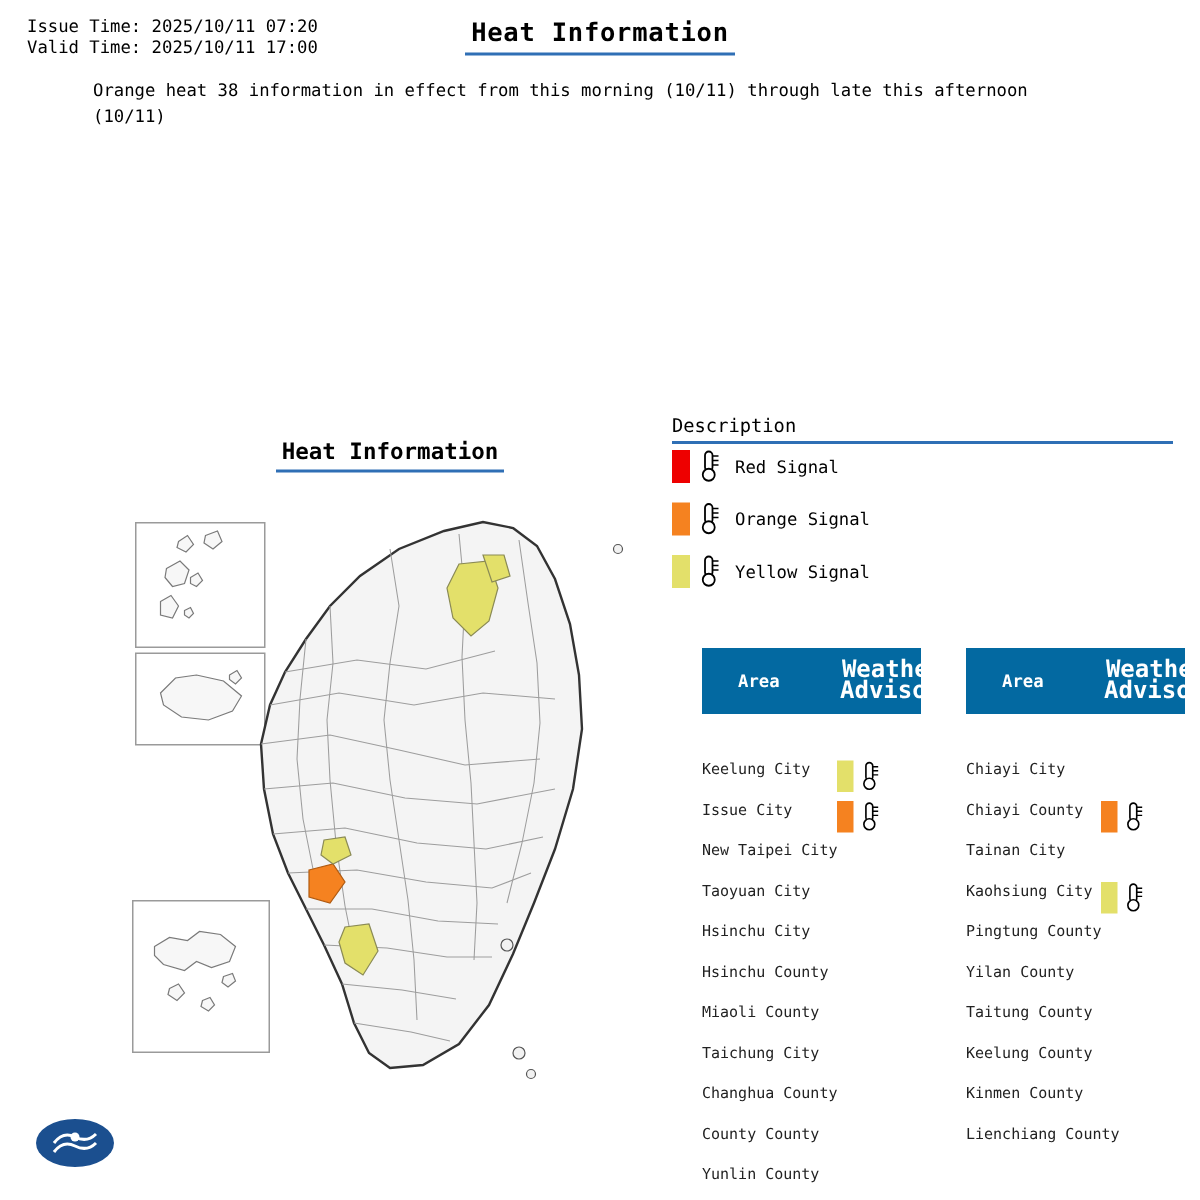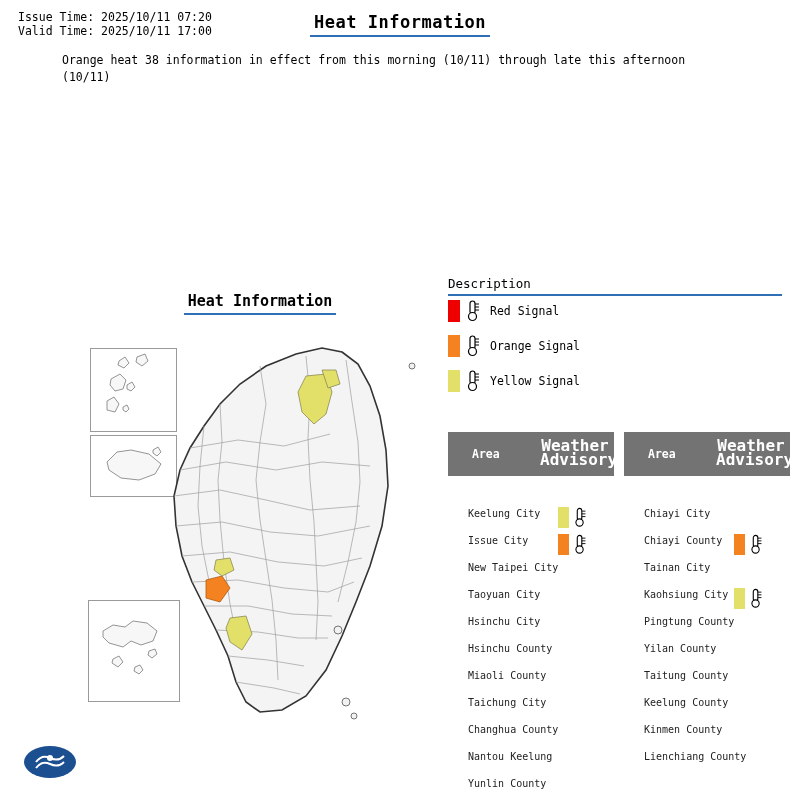--- a/index.html
+++ b/index.html
@@ -120,25 +120,26 @@
   }
   
   .tbl {
     position: absolute;
     width: 166px;
   }
   #tbl-left { left: 448px; top: 432px; }
   #tbl-right { left: 624px; top: 432px; }
   .tbl-head {
     height: 44px;
-    background: #737373;
+    background: #0369a1;
     color: #ffffff;
     display: flex;
     align-items: center;
     position: relative;
+    margin-left: 20px;
   }
   .tbl-head .h-area {
     position: absolute;
     left: 24px;
     top: 15px;
     font-size: 11.5px;
     font-weight: bold;
   }
   .tbl-head .h-adv {
     position: absolute;
@@ -379,21 +380,21 @@
         </div>
         <div class="tbl-row">
           <span class="cell-area">Taichung City</span>
           <span class="cell-adv"></span>
         </div>
         <div class="tbl-row">
           <span class="cell-area">Changhua County</span>
           <span class="cell-adv"></span>
         </div>
         <div class="tbl-row">
-          <span class="cell-area">Nantou Keelung</span>
+          <span class="cell-area">County County</span>
           <span class="cell-adv"></span>
         </div>
         <div class="tbl-row">
           <span class="cell-area">Yunlin County</span>
           <span class="cell-adv"></span>
         </div>
       </div>
   </div>
 
   <div class="tbl" id="tbl-right">

